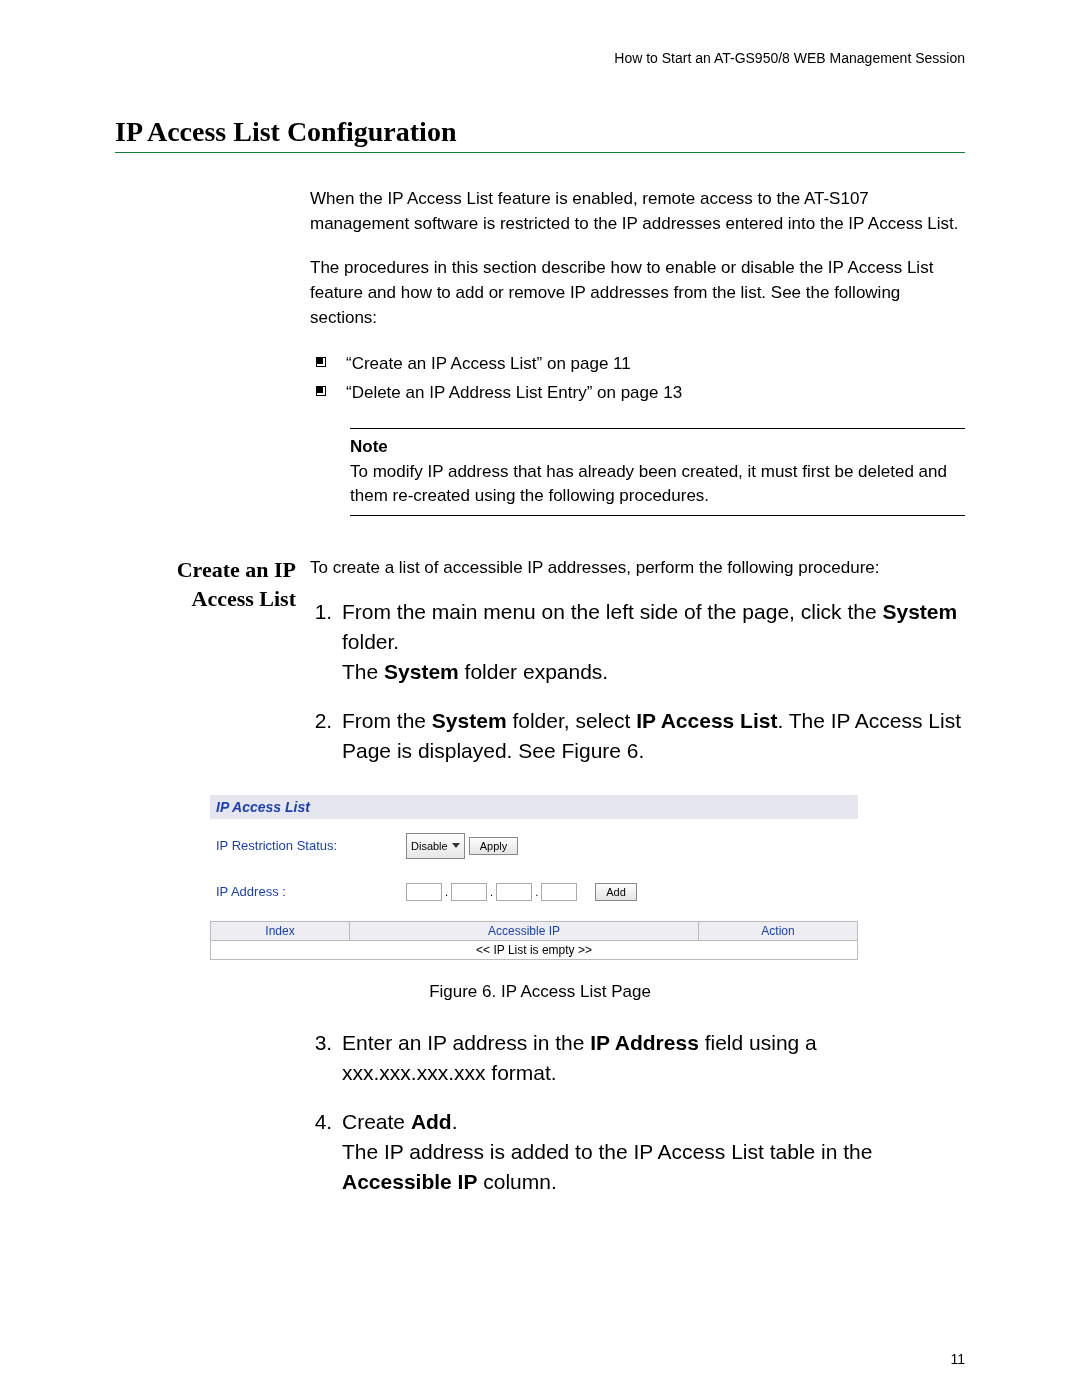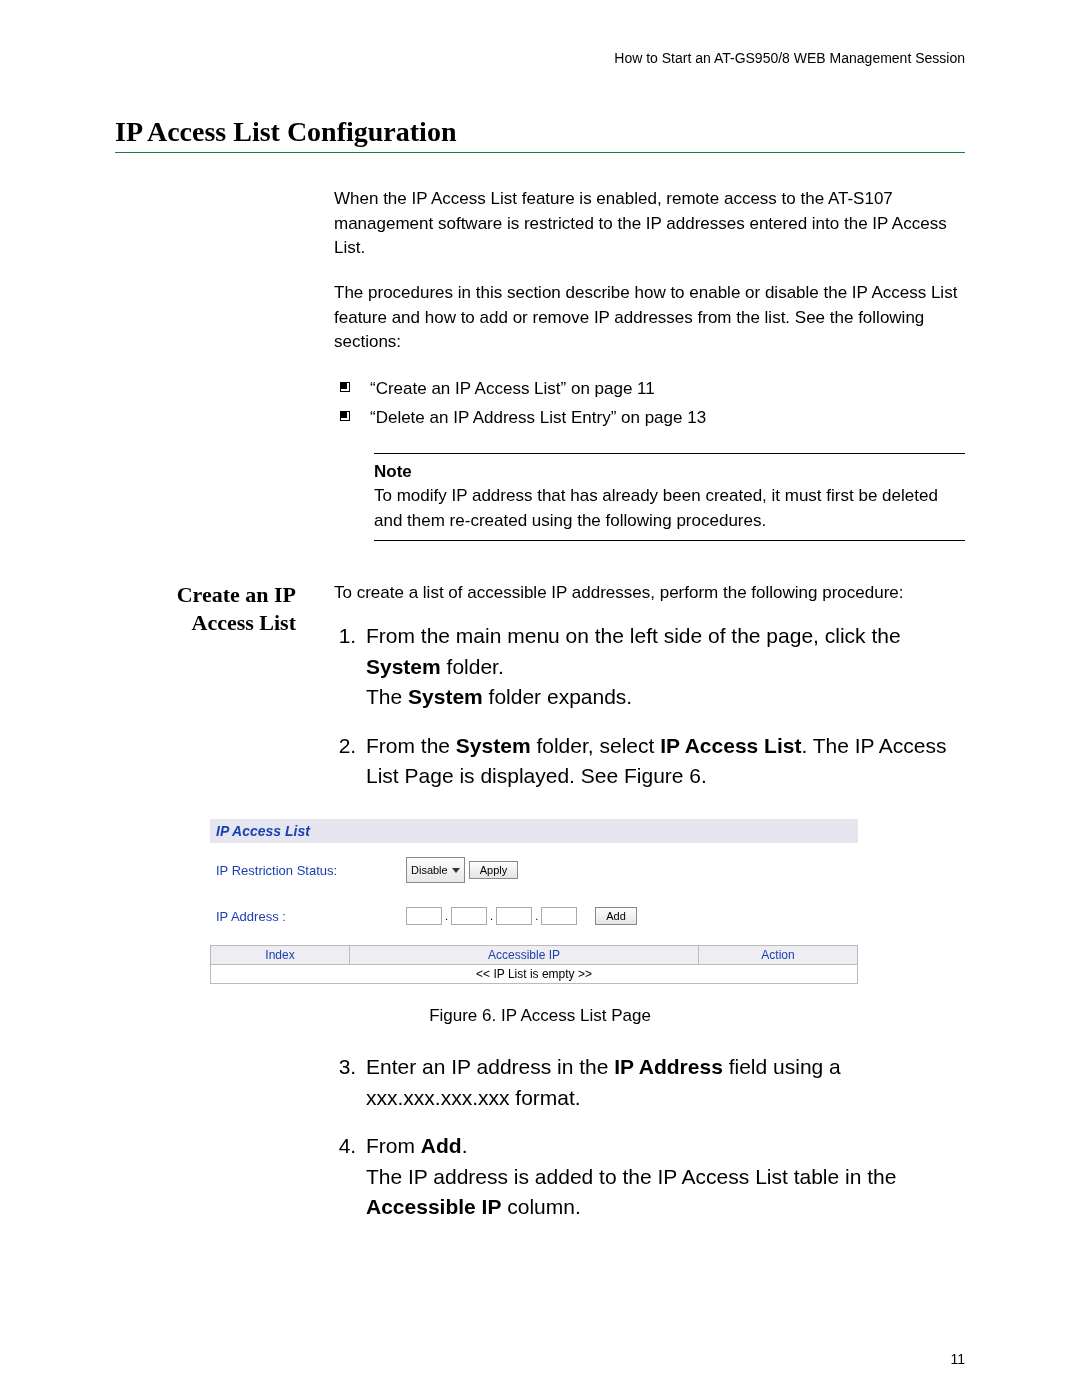--- a/index.html
+++ b/index.html
@@ -26,21 +26,20 @@
   .section-title {
     font-family: "Times New Roman", Times, serif;
     font-size: 28px;
     font-weight: bold;
     border-bottom: 1px solid #15803d;
     padding-bottom: 4px;
     margin-bottom: 34px;
   }
   .two-col {
     display: flex;
-    gap: 24px;
   }
   .left-col {
     width: 195px;
     min-width: 195px;
     text-align: right;
     padding-right: 14px;
     box-sizing: border-box;
   }
   .right-col {
     flex: 1;
@@ -295,21 +294,21 @@
   <div class="fig-caption">Figure 6. IP Access List Page</div>
 
   <div class="two-col">
     <div class="left-col"></div>
     <div class="right-col">
       <ol class="ord-list" start="3">
         <li>
           <span>Enter an IP address in the </span><b>IP Address</b><span> field using a xxx.xxx.xxx.xxx format.</span>
         </li>
         <li>
-          <span>From </span><b>Add</b><span>.</span><br>
+          <span>Create </span><b>Add</b><span>.</span><br>
           <span>The IP address is added to the IP Access List table in the </span><b>Accessible IP</b><span> column.</span>
         </li>
       </ol>
     </div>
   </div>
 
   <div class="page-num">11</div>
 </div>
 
 </body></html>

